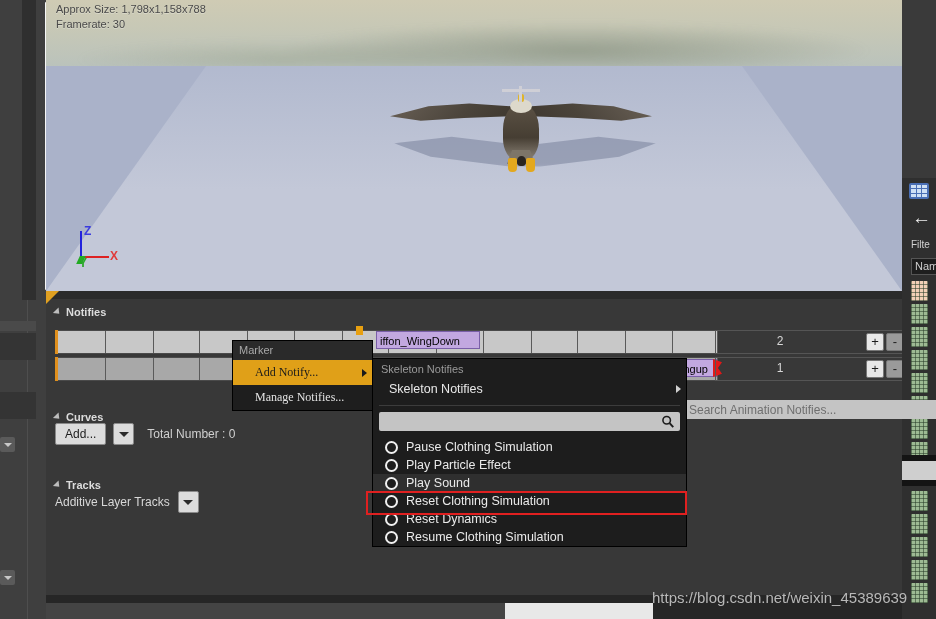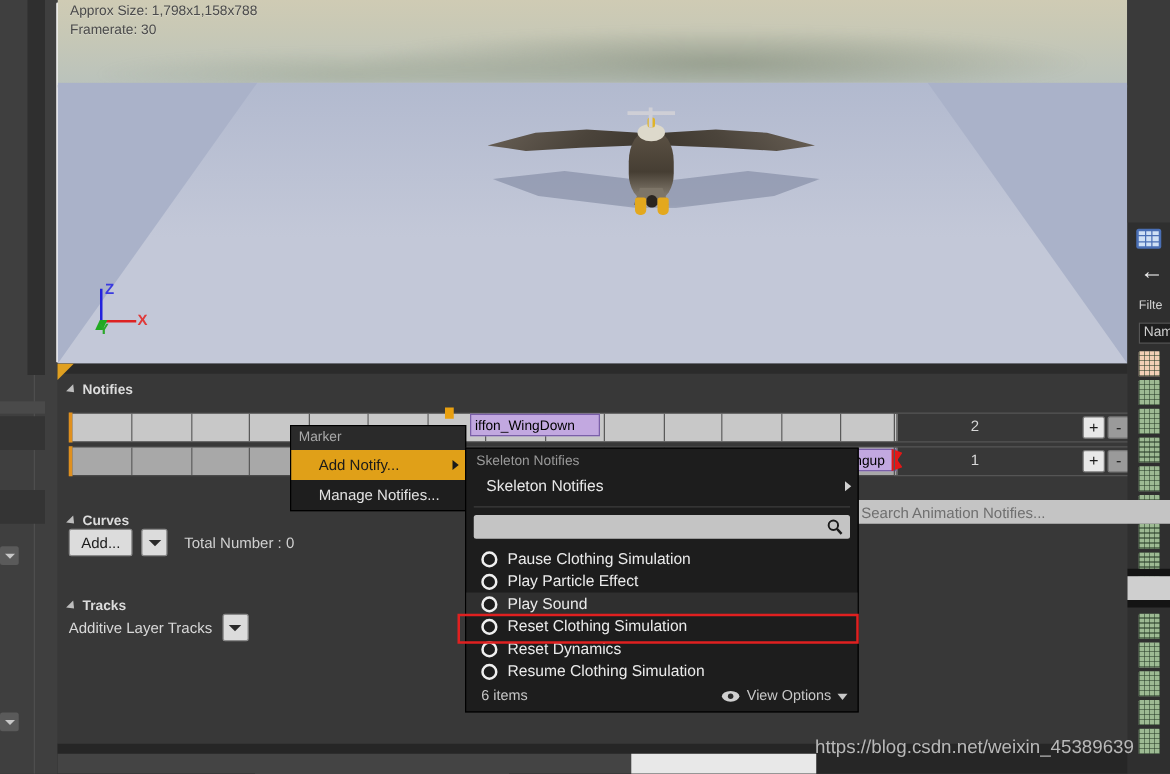--- a/index.html
+++ b/index.html
@@ -132,21 +132,21 @@
   .btn-caret .c { width: 0; height: 0; border-left: 5px solid transparent; border-right: 5px solid transparent; border-top: 5px solid #2a2a2a; }
   .total-num { font-size: 12px; color: #d0d0d0; margin-left: 6px; }
 
   .tracks-row { position: absolute; left: 9px; top: 200px; display: flex; align-items: center; gap: 8px; }
   .alt-label { font-size: 12px; color: #d8d8d8; }
 
   
   .ctx-menu { position: absolute; left: 232px; top: 340px; width: 141px; background: #1e1e1e; border: 1px solid #000;
               z-index: 40; }
   .ctx-title { font-size: 11px; color: #a8a8a8; padding: 3px 6px 4px 6px; background: #2a2a2a; }
-  .ctx-item { position: relative; font-size: 12px; color: #e2e2e2; padding: 5px 6px 5px 22px; white-space: nowrap; }
+  .ctx-item { position: relative; font-size: 12px; color: #e2e2e2; padding: 5px 6px 5px 22px; white-space: nowrap; font-family: Liberation Serif, serif; }
   .ctx-item.hl { background: #e0a018; color: #1a1a1a; }
   .ctx-arrow { position: absolute; right: 5px; top: 50%; transform: translateY(-50%);
                width: 0; height: 0; border-top: 4px solid transparent; border-bottom: 4px solid transparent; border-left: 5px solid #d0d0d0; }
   .ctx-item.hl .ctx-arrow { border-left-color: #1a1a1a; }
 
   
   .submenu { position: absolute; left: 372px; top: 358px; width: 315px; background: #1d1d1d; border: 1px solid #000; z-index: 50; }
   .sm-title { font-size: 11px; color: #9a9a9a; padding: 4px 8px 2px 8px; }
   .sm-item { position: relative; font-size: 12.5px; color: #e8e8e8; padding: 5px 8px 5px 16px; }
   .sm-sep { height: 1px; background: #3c3c3c; margin: 4px 6px; }
@@ -397,31 +397,20 @@
       </div>
       <div class="sm-opt">
         <span class="radio"></span>
         <span>Reset Dynamics</span>
       </div>
       <div class="sm-opt">
         <span class="radio"></span>
         <span>Resume Clothing Simulation</span>
       </div>
     </div>
-    <div class="sm-footer">
-      <span>6 items</span>
-      <span class="vo">
-        <svg width="15" height="10" viewBox="0 0 15 10">
-          <ellipse cx="7.5" cy="5" rx="7" ry="4.3" fill="#d0d0d0"></ellipse>
-          <circle cx="7.5" cy="5" r="2.2" fill="#2a2a2a"></circle>
-        </svg>
-        <span>View Options</span>
-        <span class="caret"></span>
-      </span>
-    </div>
   </div>
 
   <div class="sel-outline"></div>
 
   <div class="right-panel">
     <div class="rp-dark-top"></div>
     <div class="rp-tab">
       <i></i>
         <i></i>
         <i></i>

